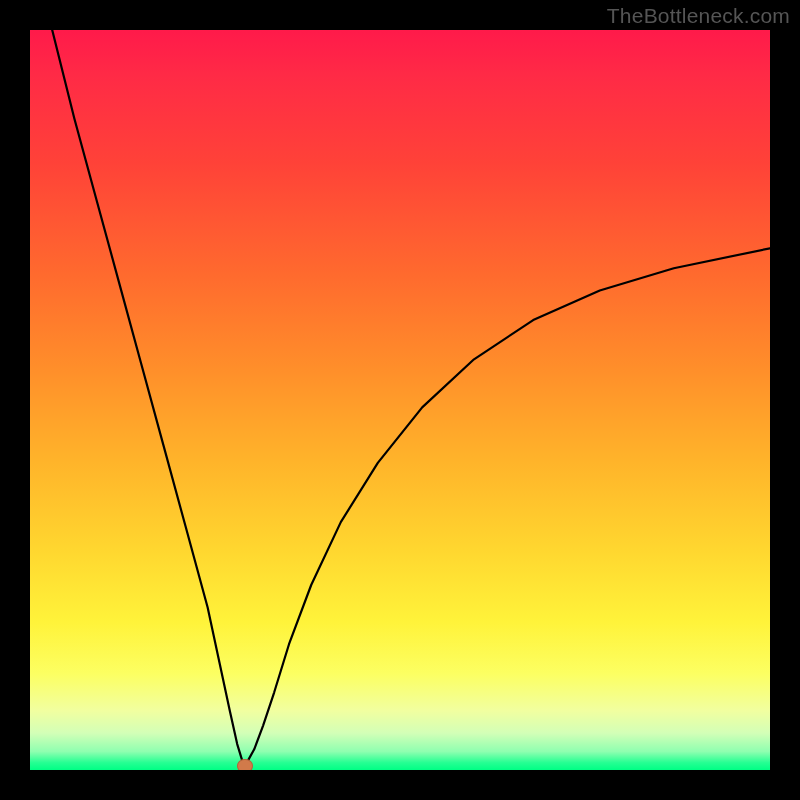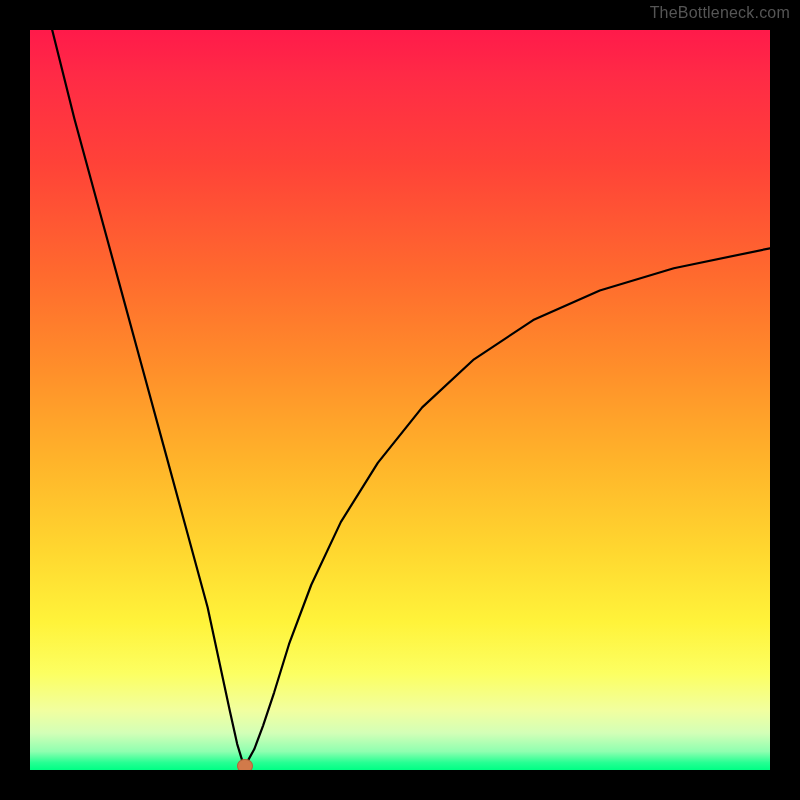--- a/index.html
+++ b/index.html
@@ -67,21 +67,21 @@
     border-radius: 50% / 55%;
     background: #d17a4a;
     border: 1px solid #b5623b;
     transform: translate(-50%, -50%);
   }
   .attribution {
     position: absolute;
     top: 4px;
     right: 10px;
     color: #555555;
-    font-size: 16px;
+    font-size: 21px;
     font-weight: 400;
     letter-spacing: 0.2px;
   }
 </style>
 </head>
 <body>
 
 <div class="frame">
 
   <div class="plot-area">

